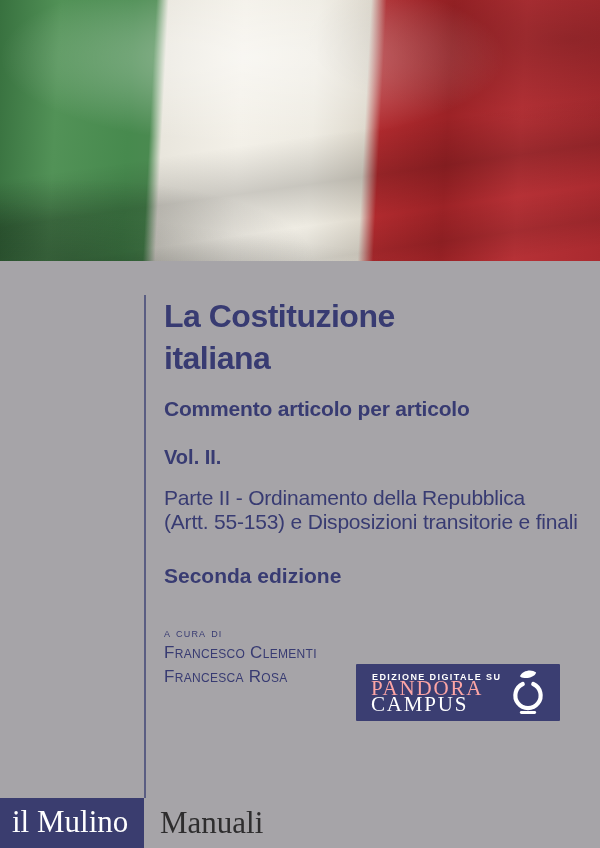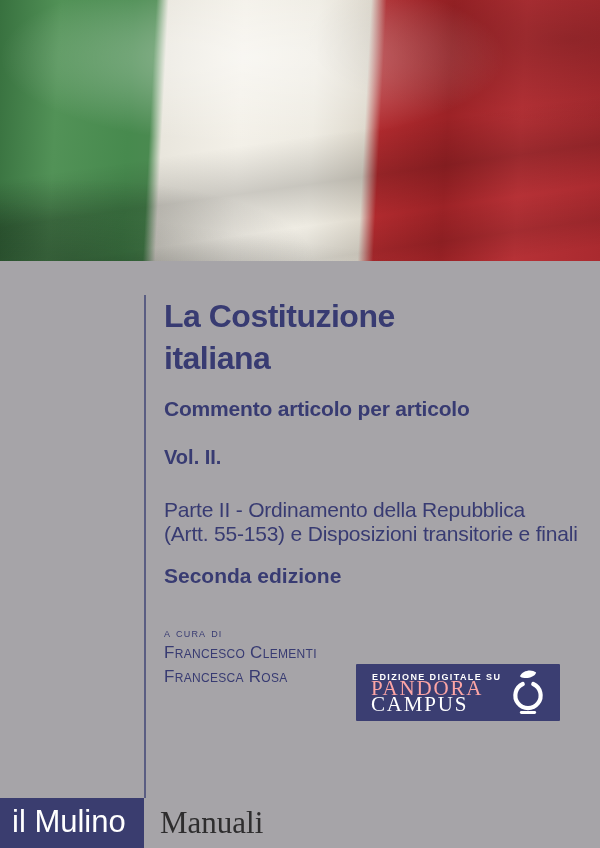--- a/index.html
+++ b/index.html
@@ -22,36 +22,36 @@
   }
 
   
   .rule{position:absolute;left:144px;top:295px;width:2px;height:503px;background:#5a5d82;}
 
   
   .blue{color:#383b72;}
   .title{position:absolute;left:164px;top:295px;font-size:32px;line-height:42px;font-weight:bold;letter-spacing:-0.5px;}
   .subtitle{position:absolute;left:164px;top:397px;font-size:21px;font-weight:bold;letter-spacing:-0.2px;}
   .volume{position:absolute;left:164px;top:446px;font-size:20px;font-weight:bold;}
-  .part{position:absolute;left:164px;top:486px;font-size:21px;line-height:24px;font-weight:normal;letter-spacing:-0.2px;margin-top:12px;}
+  .part{position:absolute;left:164px;top:486px;font-size:21px;line-height:24px;font-weight:normal;letter-spacing:-0.2px;}
   .edition{position:absolute;left:164px;top:564px;font-size:21px;font-weight:bold;}
   .curator-label{position:absolute;left:164px;top:625px;font-size:13px;font-variant:small-caps;letter-spacing:1.2px;}
   .curators{position:absolute;left:164px;top:641px;font-size:17px;line-height:23.5px;font-variant:small-caps;letter-spacing:0.3px;}
 
   
   .badge{position:absolute;left:356px;top:664px;width:204px;height:57px;border-radius:1px;background:#3b3e72;}
   .badge-tagline{position:absolute;left:16px;top:8px;font-size:9px;letter-spacing:1.4px;color:#fff;text-transform:uppercase;font-weight:bold;white-space:nowrap;}
   .badge-brand1{position:absolute;left:15px;top:16px;font-family:Liberation Serif, serif;font-size:21px;line-height:16px;letter-spacing:1.8px;color:#fca5a5;}
   .badge-brand2{position:absolute;left:15px;top:32px;font-family:"Liberation Serif",serif;font-size:21px;line-height:16px;letter-spacing:1.8px;color:#fff;}
   .badge-logo{position:absolute;right:12px;top:5px;width:40px;height:47px;}
 
   
   .mulino-box{position:absolute;left:0;top:798px;width:144px;height:50px;background:#3a3d6f;
     display:flex;align-items:center;}
-  .mulino-text{font-family:Liberation Sans, sans-serif;font-size:31px;color:#fff;padding-left:12px;padding-bottom:2px;white-space:nowrap;}
+  .mulino-text{font-family:Liberation Serif, serif;font-size:31px;color:#fff;padding-left:12px;padding-bottom:2px;white-space:nowrap;}
   .manuali{position:absolute;left:160px;top:805px;font-family:"Liberation Serif",serif;font-size:31px;color:#2e2d2e;}
 </style>
 </head>
 <body>
 
 <div class="cover">
 
   <div class="flag"></div>
 
   <div class="rule"></div>

